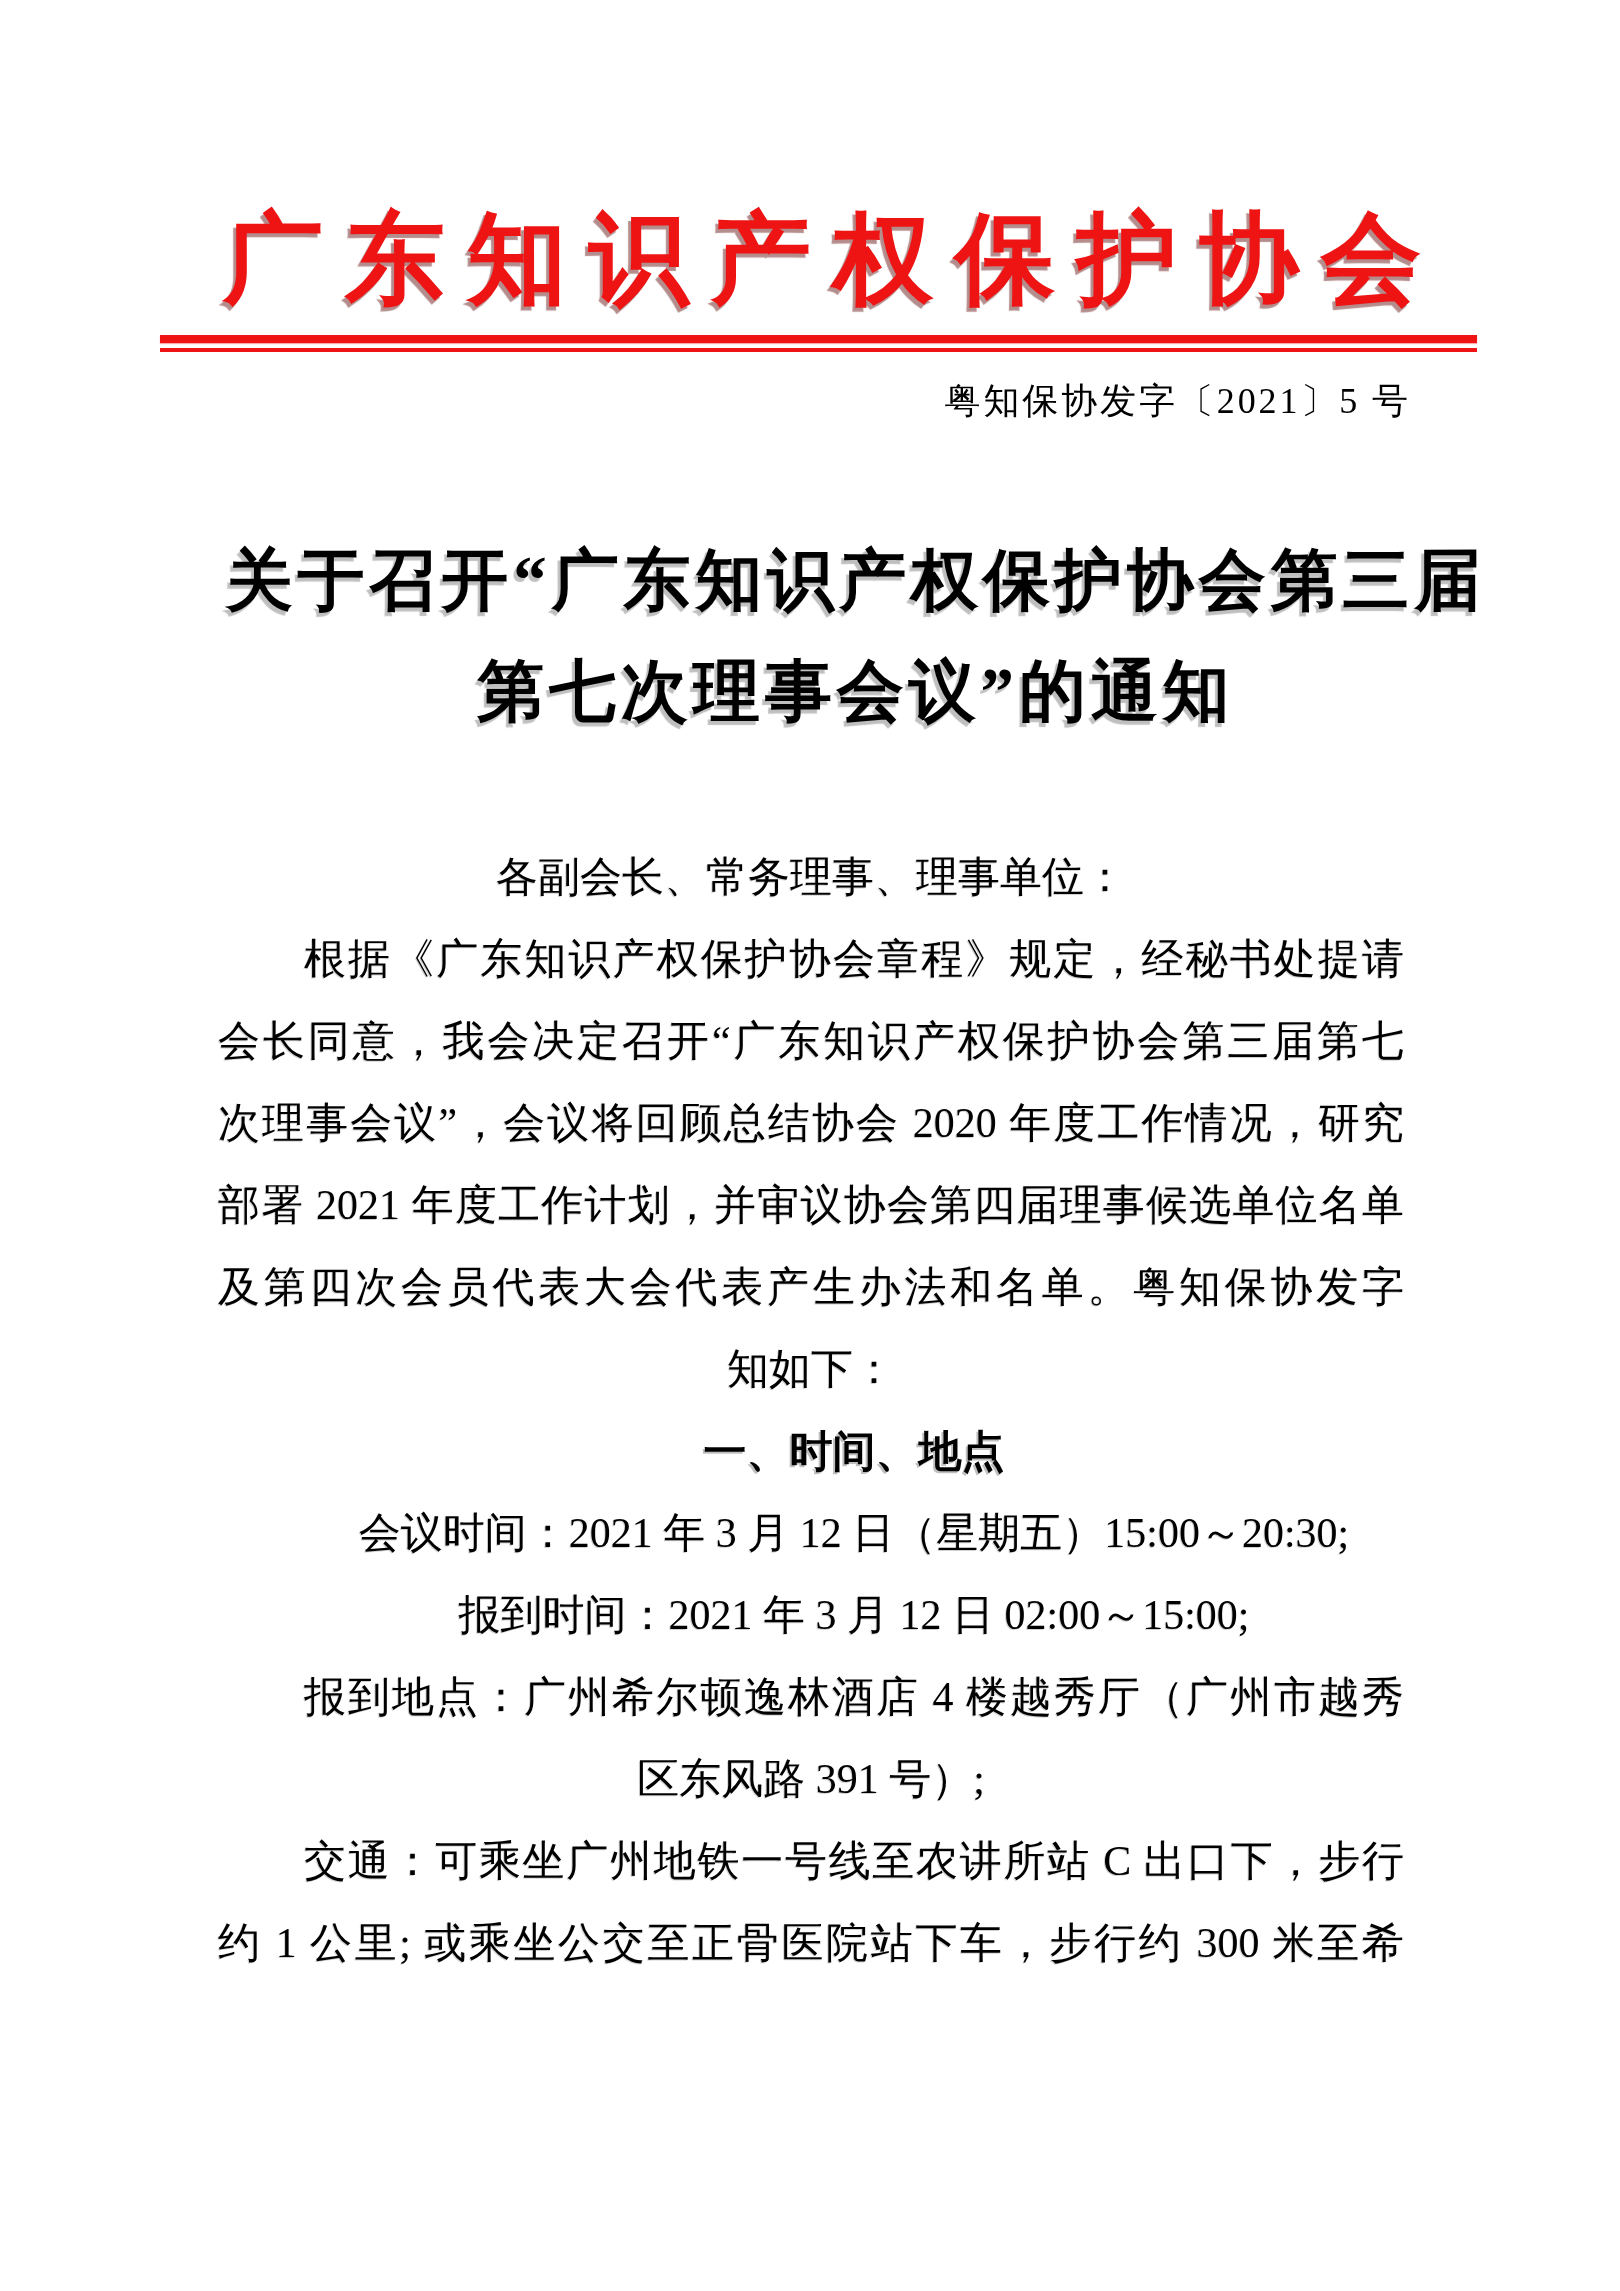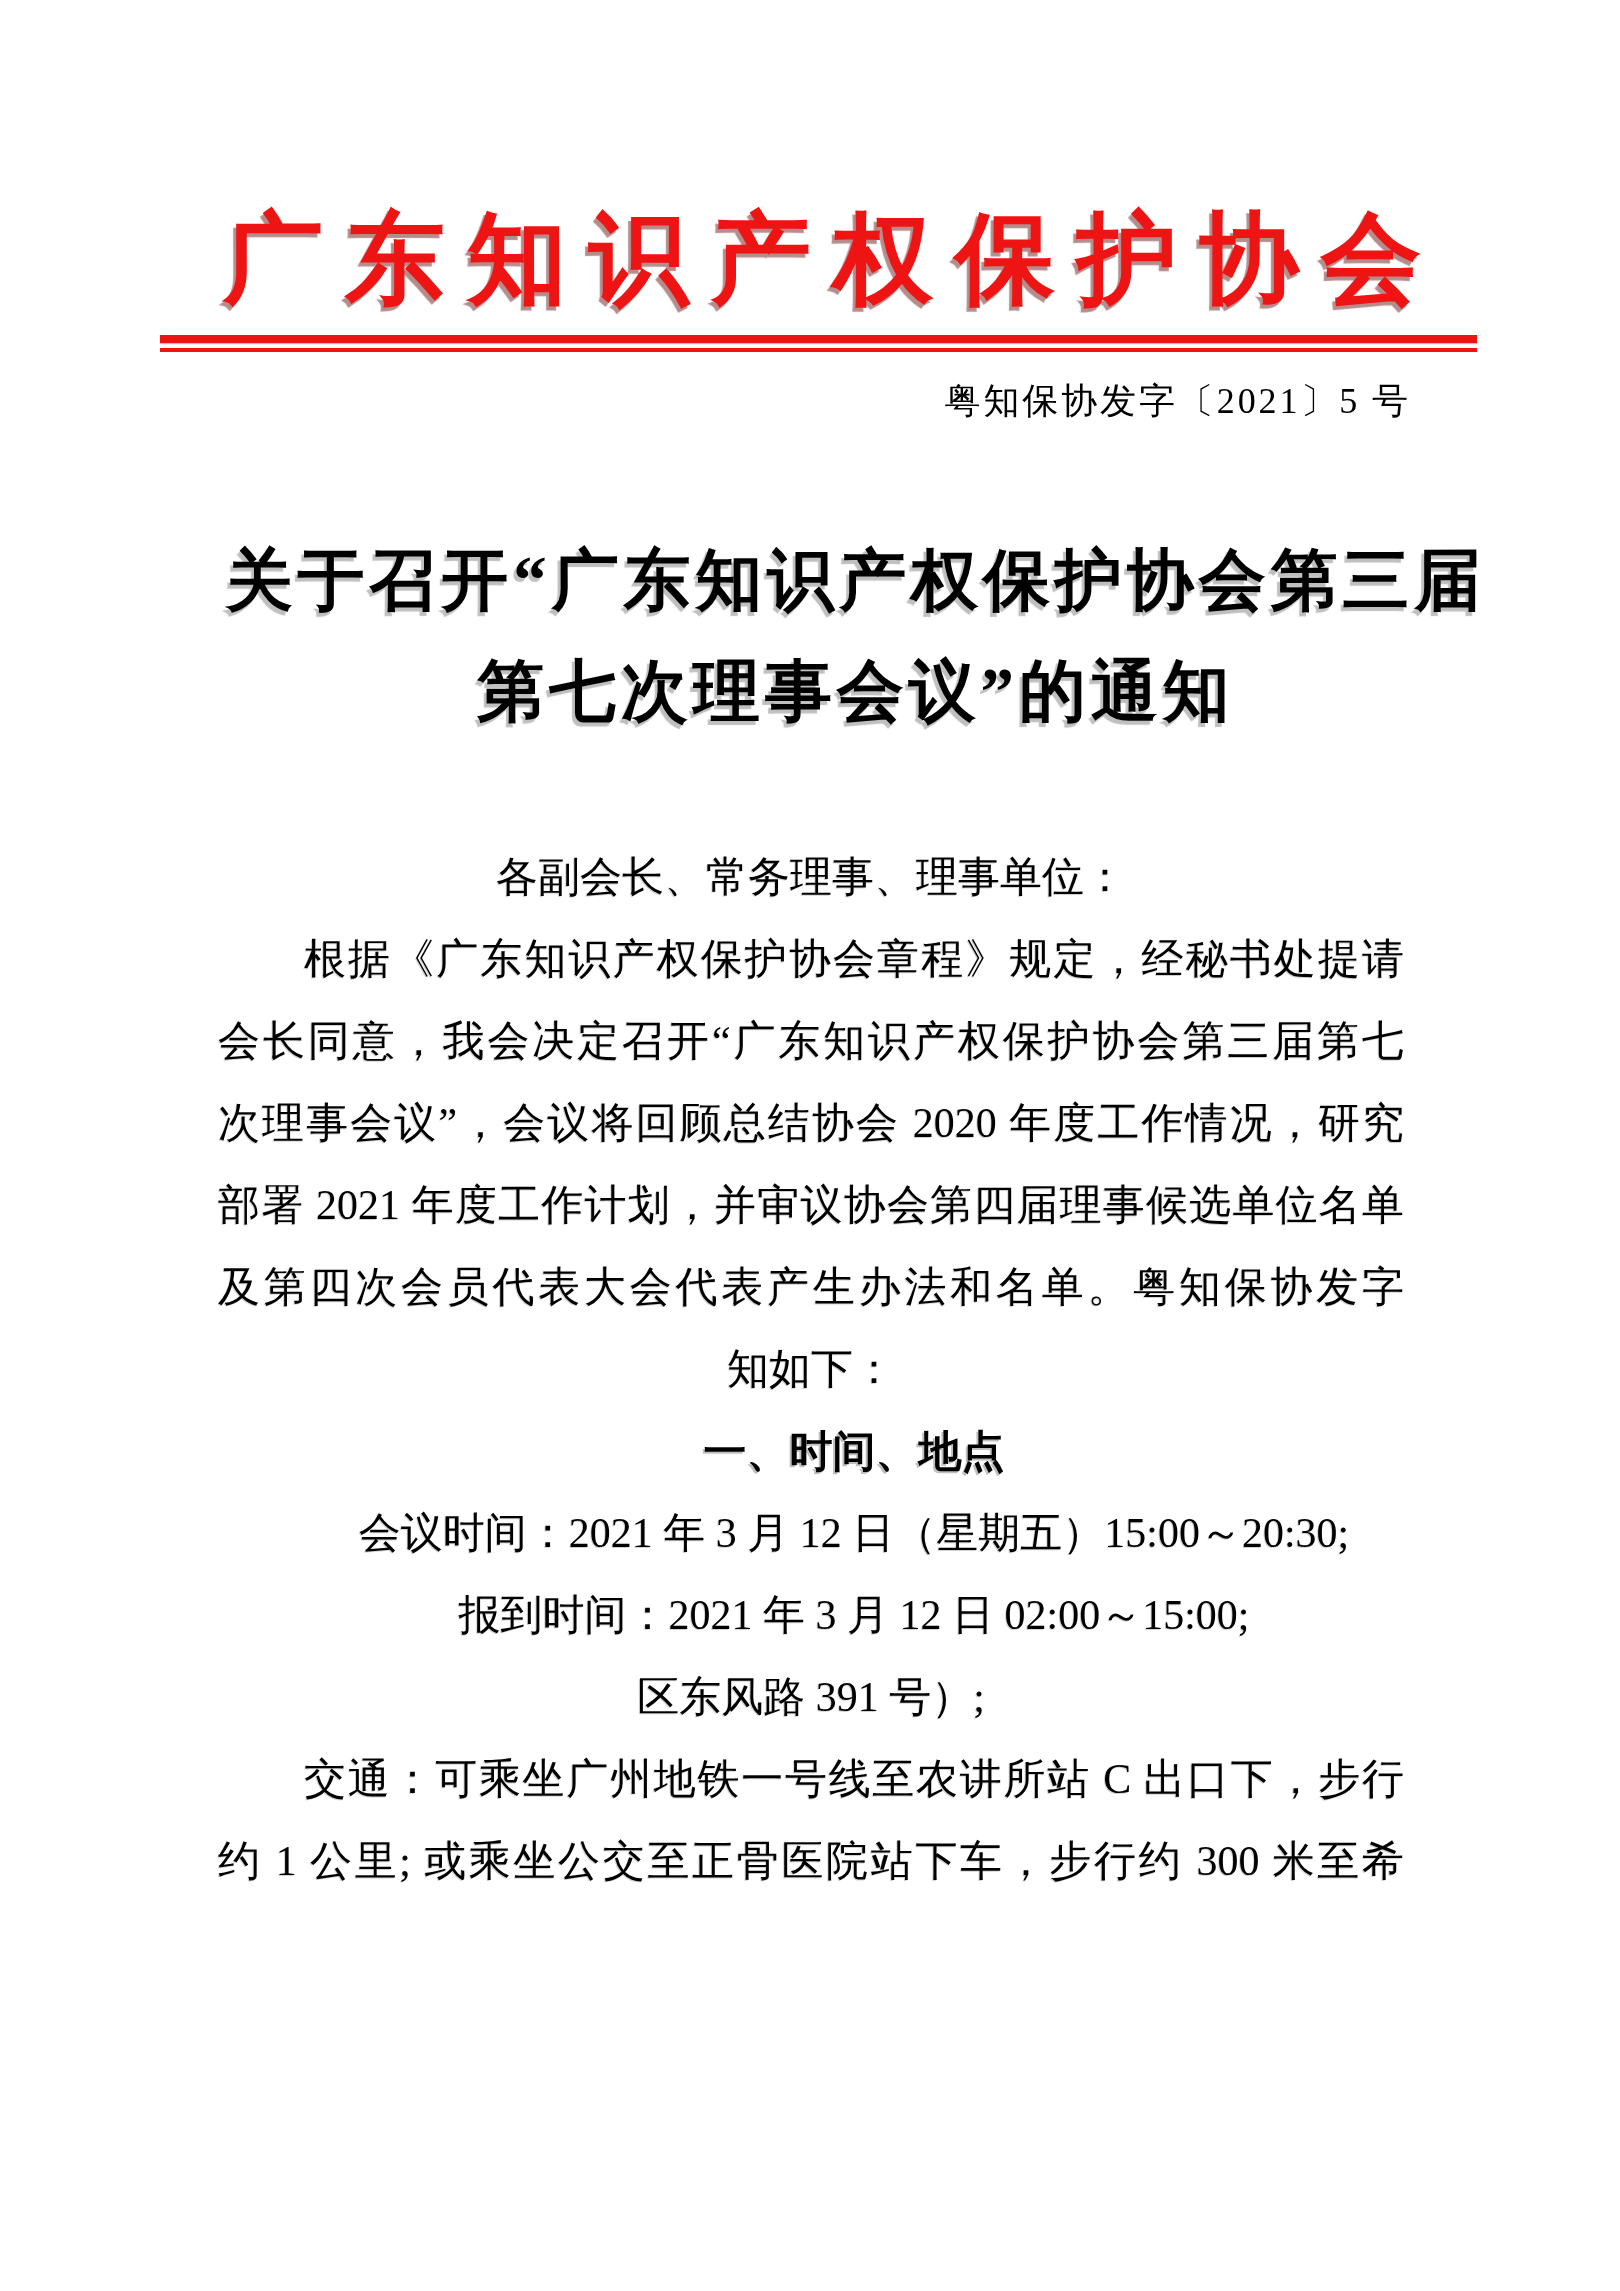--- a/index.html
+++ b/index.html
@@ -142,19 +142,20 @@
       <div class="body-line">各副会长、常务理事、理事单位：</div>
       <div class="body-line indent justify">根据《广东知识产权保护协会章程》规定，经秘书处提请</div>
       <div class="body-line justify">会长同意，我会决定召开“广东知识产权保护协会第三届第七</div>
       <div class="body-line justify">次理事会议”，会议将回顾总结协会 2020 年度工作情况，研究</div>
       <div class="body-line justify">部署 2021 年度工作计划，并审议协会第四届理事候选单位名单</div>
       <div class="body-line justify">及第四次会员代表大会代表产生办法和名单。粤知保协发字</div>
       <div class="body-line">知如下：</div>
       <div class="body-line indent heading">一、时间、地点</div>
       <div class="body-line indent">会议时间：2021 年 3 月 12 日（星期五）15:00～20:30;</div>
       <div class="body-line indent">报到时间：2021 年 3 月 12 日 02:00～15:00;</div>
+      <div class="body-line indent justify">报到地点：广州希尔顿逸林酒店 4 楼越秀厅（广州市越秀</div>
       <div class="body-line">区东风路 391 号）;</div>
       <div class="body-line indent justify">交通：可乘坐广州地铁一号线至农讲所站 C 出口下，步行</div>
       <div class="body-line justify">约 1 公里; 或乘坐公交至正骨医院站下车，步行约 300 米至希</div>
     </div>
 
 </div>
 
 
 </body></html>

